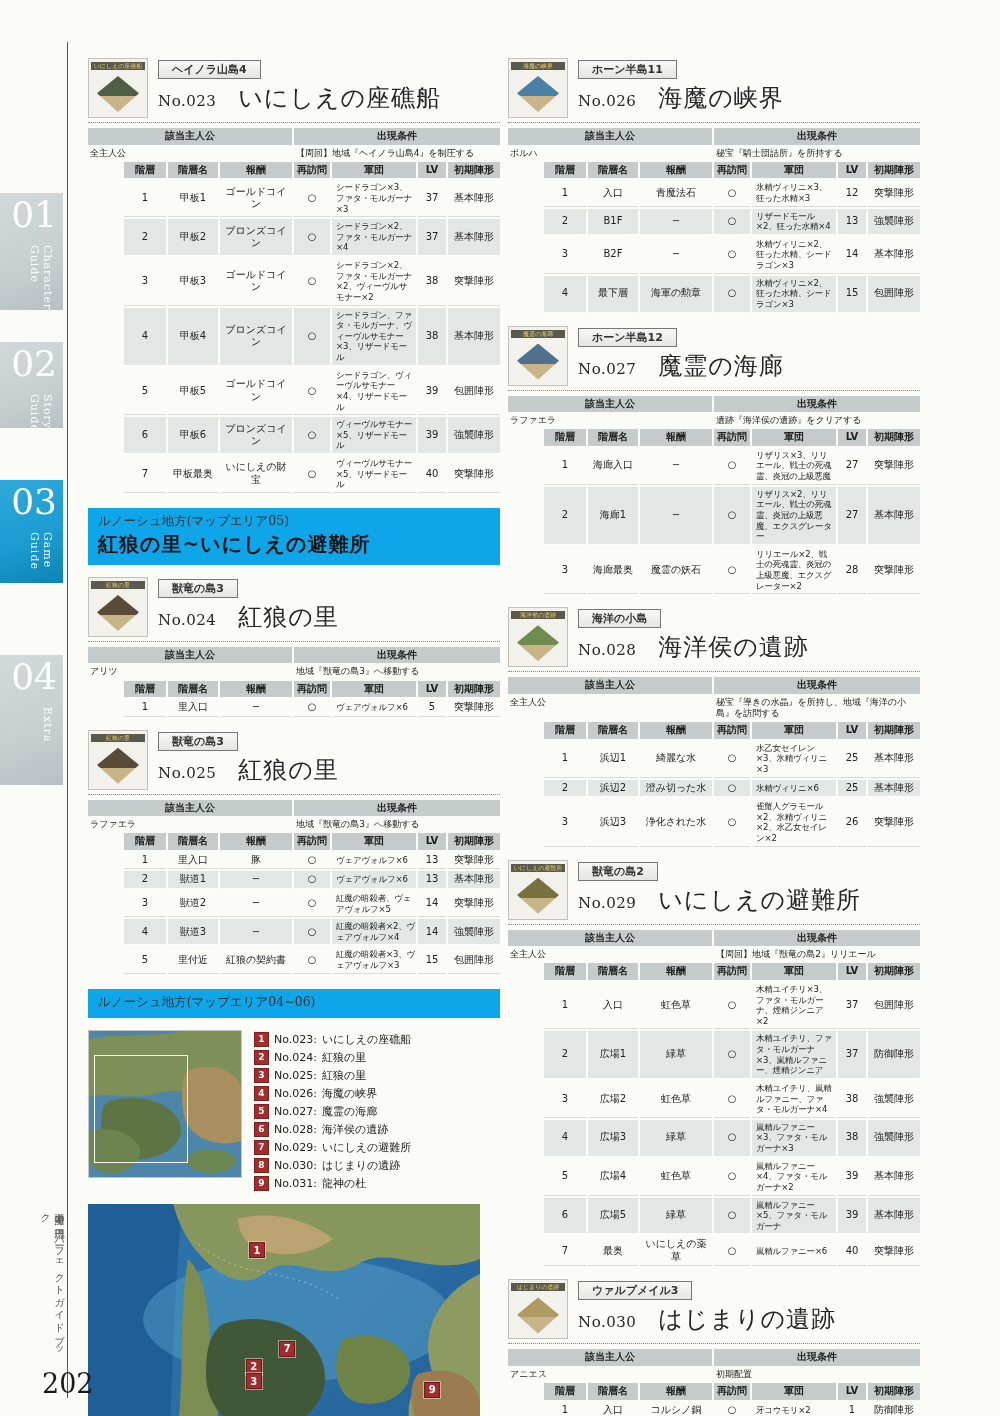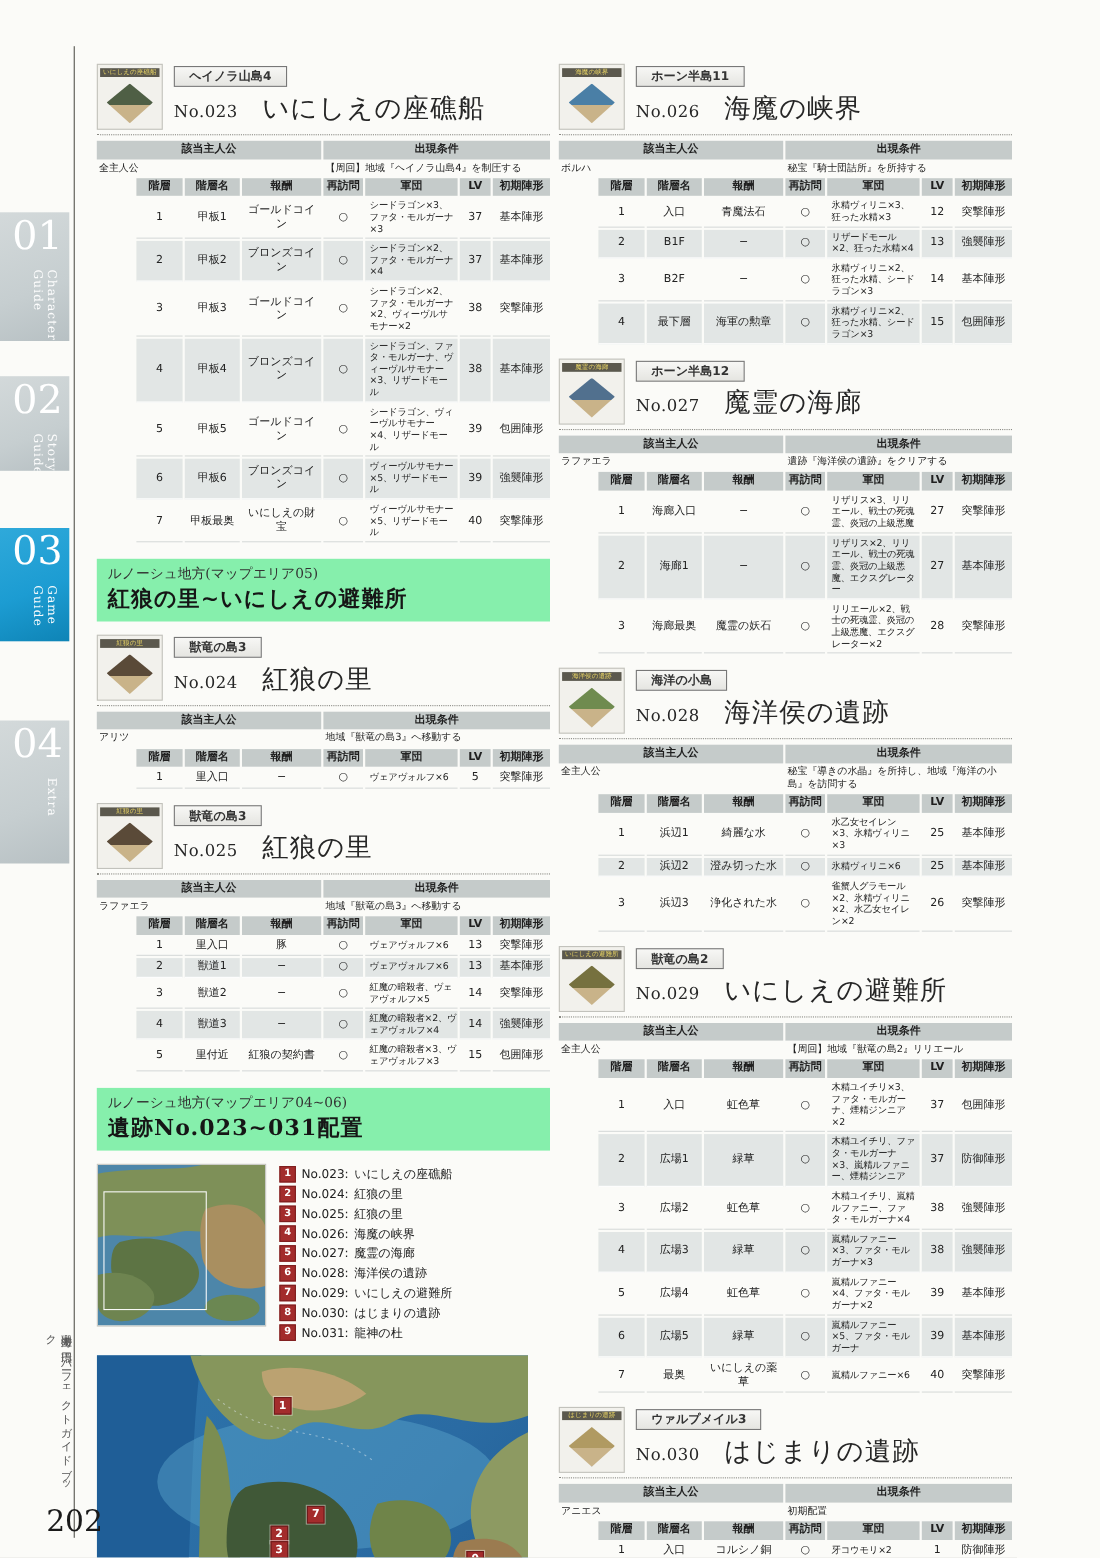--- a/index.html
+++ b/index.html
@@ -44,21 +44,21 @@
   .c2{width:50px;flex:none;}
   .c3{width:72px;flex:none;}
   .c4{width:36px;flex:none;}
   .c5{flex:1;text-align:left;}
   .c6{width:28px;flex:none;}
   .c7{width:52px;flex:none;}
   .drow .cell{border-bottom:1px solid #d8dbda;display:flex;align-items:center;justify-content:center;}
   .drow .c5{justify-content:flex-start;font-size:8.5px;letter-spacing:-.2px;padding-left:4px;}
   .drow.alt .cell{background:#e2e6e5;border-bottom-color:#fff;}
   
-  .sect{background:#86efac;padding:5px 10px 7px;margin:2px 0 12px;
+  .sect{background:#0ea5e9;padding:5px 10px 7px;margin:2px 0 12px;
         font-family:"DejaVu Serif","Liberation Serif",serif;}
   .sect .l1{font-size:12.5px;color:#333;}
   .sect .l2{font-size:20px;font-weight:bold;letter-spacing:1px;color:#161616;margin-top:1px;}
   
   .legend-wrap{display:flex;margin:6px 0 10px;}
   .thumb{width:152px;height:146px;position:relative;flex:none;border:1px solid #c6c6c0;}
   .thumb svg{display:block;width:100%;height:100%;}
   .thumb-frame{position:absolute;left:5px;top:24px;width:92px;height:106px;border:1px solid rgba(255,255,255,.95);}
   .legend-list{margin-left:12px;padding-top:2px;}
   .legend-item{display:flex;align-items:center;gap:5px;margin-bottom:3px;font-size:11px;}
@@ -311,21 +311,20 @@
               <div class="cell c4">○</div>
               <div class="cell c5">紅魔の暗殺者×3、ヴェアヴォルフ×3</div>
               <div class="cell c6">15</div>
               <div class="cell c7">包囲陣形</div>
             </div>
           </div>
         </div>
         <div class="maparea">
           <div class="sect">
             <div class="l1">ルノーシュ地方(マップエリア04~06)</div>
-            <div class="l2">遺跡No.023~031配置</div>
           </div>
           <div class="legend-wrap">
             <div class="thumb">
               <svg viewBox="0 0 152 146" preserveAspectRatio="none">
                 <rect width="152" height="146" fill="#4d86a9"></rect>
                 <path d="M0,8 C30,2 70,6 95,0 H152 V60 C120,70 90,55 70,62 C45,70 20,60 0,66 Z" fill="#7e9058"></path>
                 <path d="M98,40 C125,30 145,40 152,55 V110 C125,118 100,105 95,85 C92,68 92,50 98,40 Z" fill="#a98f60"></path>
                 <path d="M20,70 C50,62 80,70 90,90 C98,108 80,125 55,128 C30,130 12,112 12,92 C12,80 14,74 20,70 Z" fill="#5d7444"></path>
                 <path d="M0,100 C20,95 40,100 50,115 C55,125 45,140 25,142 C10,143 0,135 0,128 Z" fill="#6e8450"></path>
                 <ellipse cx="122" cy="130" rx="25" ry="12" fill="#6b8752"></ellipse>

